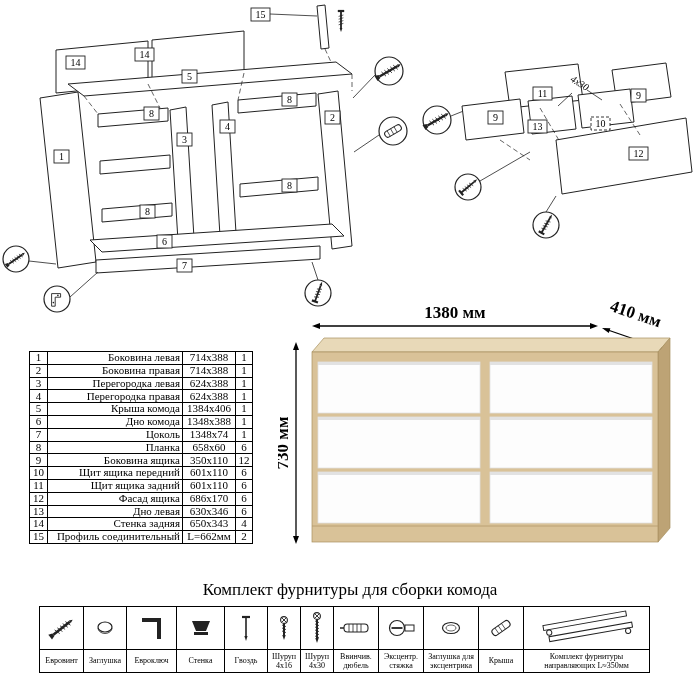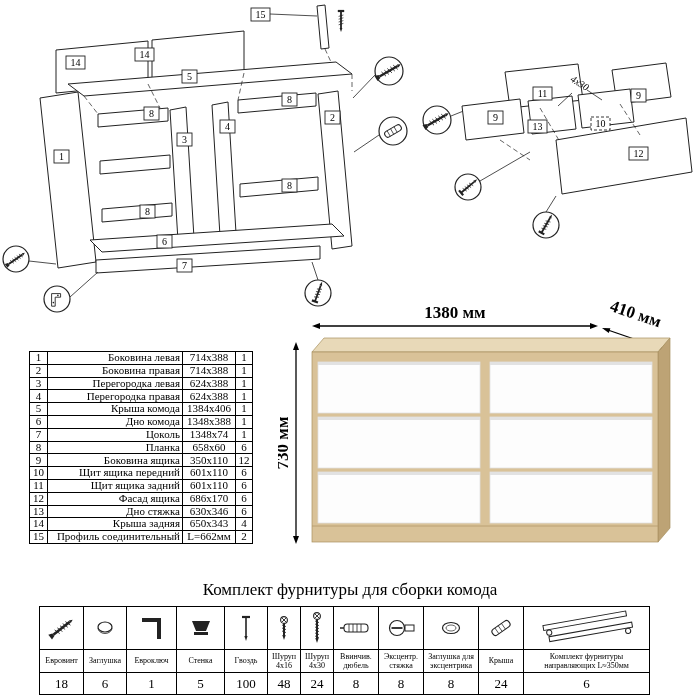--- a/index.html
+++ b/index.html
@@ -295,27 +295,27 @@
         <td class="c-qty">6</td>
       </tr>
     <tr>
         <td class="c-num">12</td>
         <td class="c-name">Фасад ящика</td>
         <td class="c-size">686x170</td>
         <td class="c-qty">6</td>
       </tr>
     <tr>
         <td class="c-num">13</td>
-        <td class="c-name">Дно стяжка</td>
+        <td class="c-name">Дно левая</td>
         <td class="c-size">630x346</td>
         <td class="c-qty">6</td>
       </tr>
     <tr>
         <td class="c-num">14</td>
-        <td class="c-name">Крыша задняя</td>
+        <td class="c-name">Стенка задняя</td>
         <td class="c-size">650x343</td>
         <td class="c-qty">4</td>
       </tr>
     <tr>
         <td class="c-num">15</td>
         <td class="c-name">Профиль соединительный</td>
         <td class="c-size">L=662мм</td>
         <td class="c-qty">2</td>
       </tr>
   </tbody>
@@ -488,28 +488,14 @@
       <td>Стенка</td>
       <td>Гвоздь</td>
       <td>Шуруп 4x16</td>
       <td>Шуруп 4x30</td>
       <td>Ввинчив. дюбель</td>
       <td>Эксцентр. стяжка</td>
       <td>Заглушка для эксцентрика</td>
       <td>Крыша</td>
       <td>Комплект фурнитуры направляющих L≈350мм</td>
     </tr>
-    <tr class="hw-qty">
-      <td>18</td>
-      <td>6</td>
-      <td>1</td>
-      <td>5</td>
-      <td>100</td>
-      <td>48</td>
-      <td>24</td>
-      <td>8</td>
-      <td>8</td>
-      <td>8</td>
-      <td>24</td>
-      <td>6</td>
-    </tr>
   </tbody>
 </table>
 
 </body></html>

